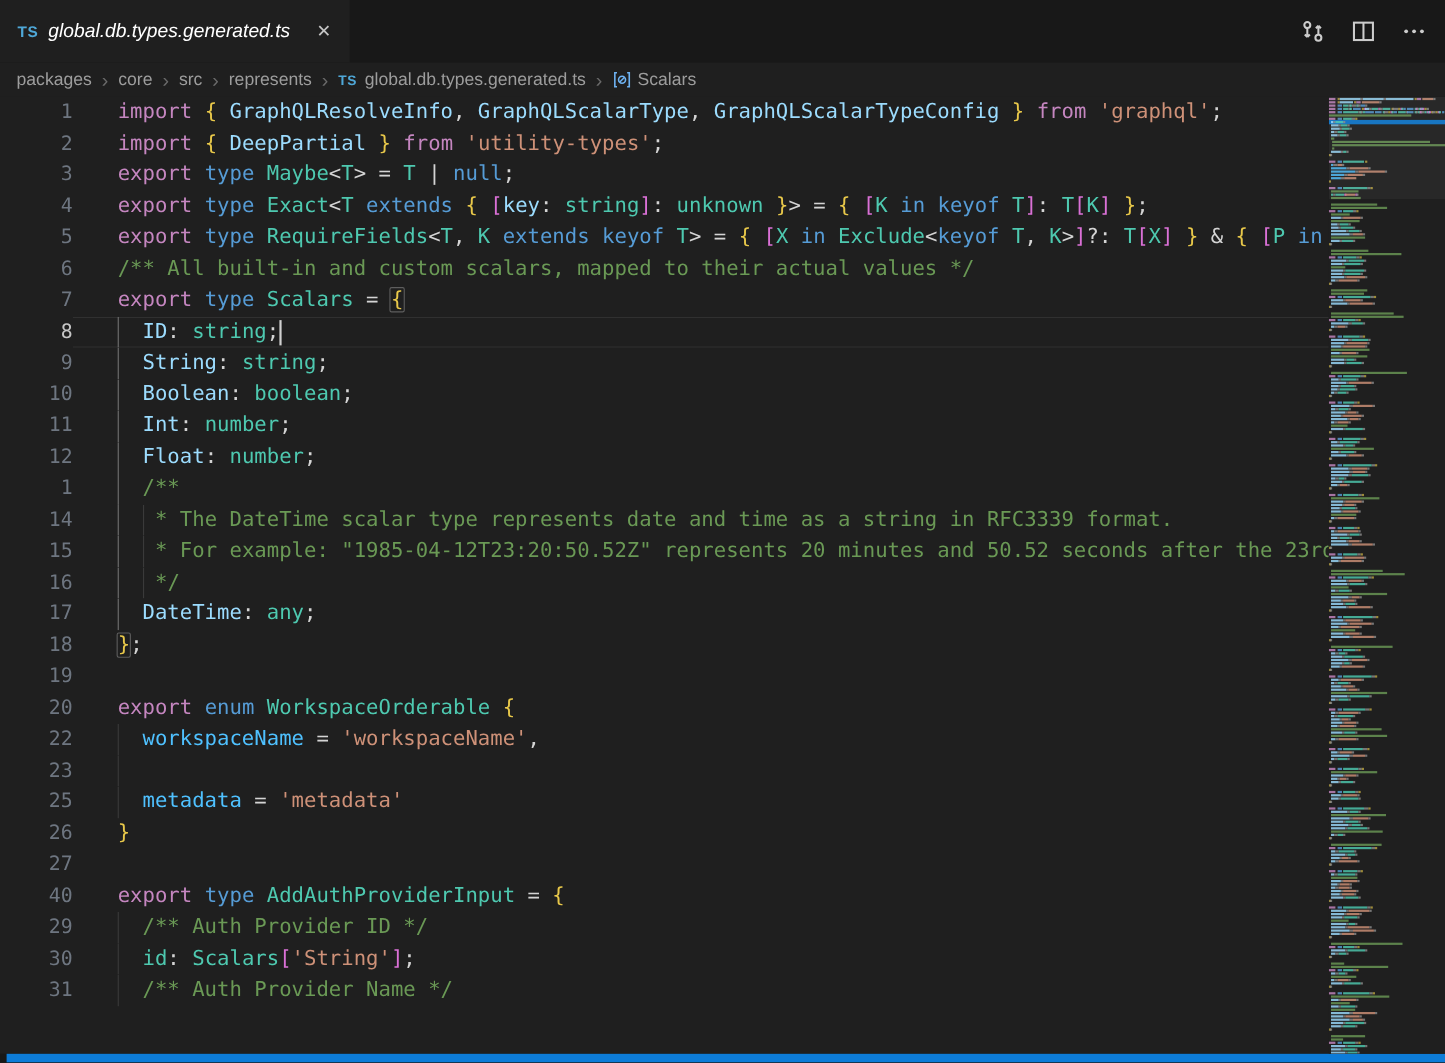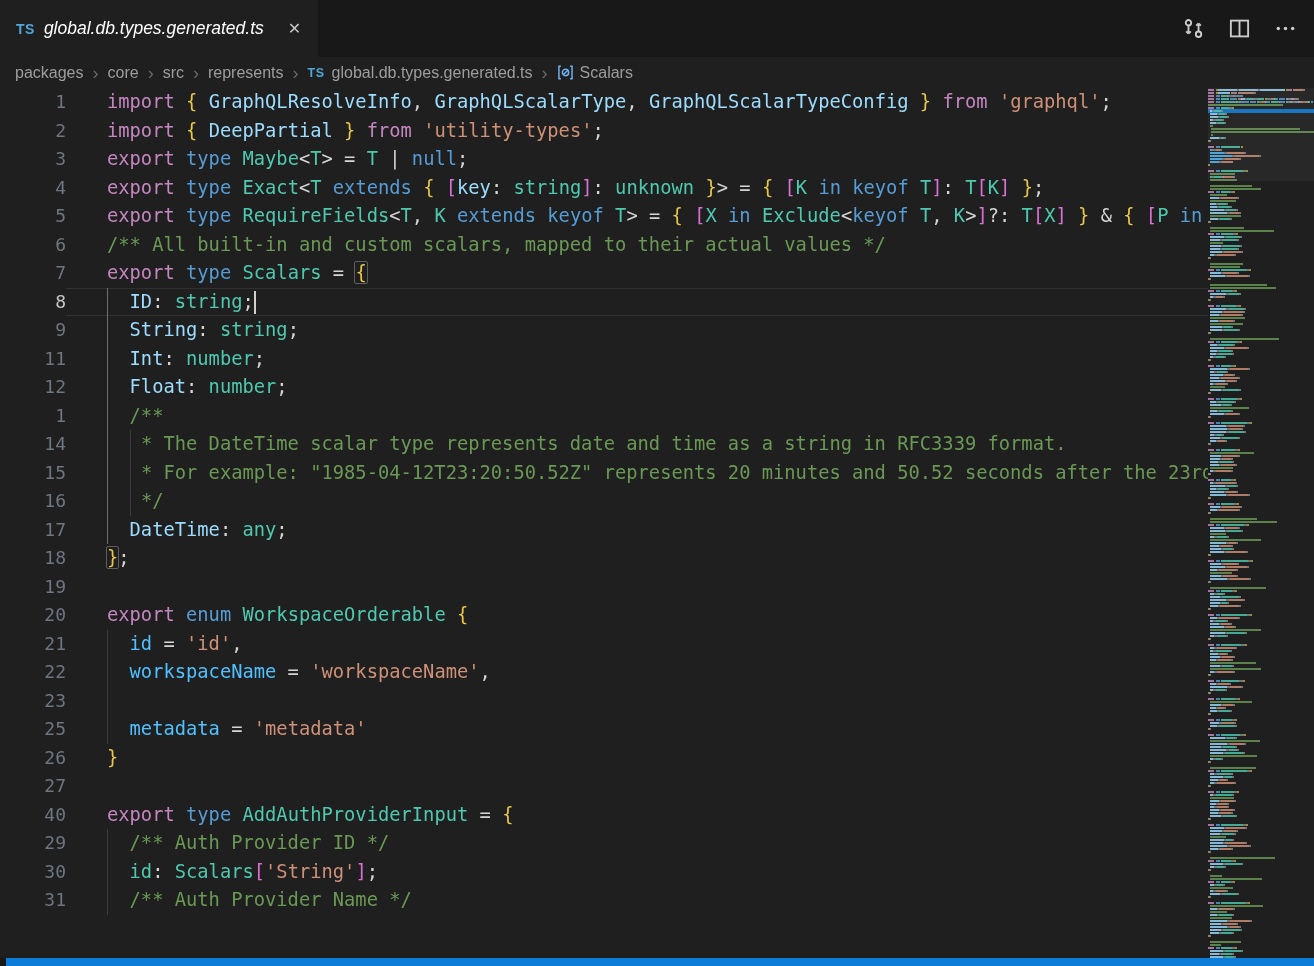--- a/index.html
+++ b/index.html
@@ -142,20 +142,24 @@
         </div>
         <div class="row cur">
           <span class="gutter on">8</span>
           <div class="ctext"><div class="guide ag" style="left: 41px;"></div><span><span class="tk-pun">  </span><span class="tk-prop">ID</span><span class="tk-pun">: </span><span class="tk-type">string</span><span class="tk-pun">;</span></span><div class="cursor" style="left: 187.754px;"></div></div>
         </div>
         <div class="row">
           <span class="gutter">9</span>
           <div class="ctext"><div class="guide ag" style="left: 41px;"></div><span><span class="tk-pun">  </span><span class="tk-prop">String</span><span class="tk-pun">: </span><span class="tk-type">string</span><span class="tk-pun">;</span></span></div>
         </div>
         <div class="row">
+          <span class="gutter">10</span>
+          <div class="ctext"><div class="guide ag" style="left: 41px;"></div><span><span class="tk-pun">  </span><span class="tk-prop">Boolean</span><span class="tk-pun">: </span><span class="tk-type">boolean</span><span class="tk-pun">;</span></span></div>
+        </div>
+        <div class="row">
           <span class="gutter">11</span>
           <div class="ctext"><div class="guide ag" style="left: 41px;"></div><span><span class="tk-pun">  </span><span class="tk-prop">Int</span><span class="tk-pun">: </span><span class="tk-type">number</span><span class="tk-pun">;</span></span></div>
         </div>
         <div class="row">
           <span class="gutter">12</span>
           <div class="ctext"><div class="guide ag" style="left: 41px;"></div><span><span class="tk-pun">  </span><span class="tk-prop">Float</span><span class="tk-pun">: </span><span class="tk-type">number</span><span class="tk-pun">;</span></span></div>
         </div>
         <div class="row">
           <span class="gutter">1</span>
           <div class="ctext"><div class="guide ag" style="left: 41px;"></div><span><span class="tk-pun">  </span><span class="tk-com">/**</span></span></div>
@@ -180,24 +184,20 @@
           <span class="gutter">18</span>
           <div class="ctext"><span><span class="tk-b1 bm">}</span><span class="tk-pun">;</span></span></div>
         </div>
         <div class="row">
           <span class="gutter">19</span>
           <div class="ctext"><span></span></div>
         </div>
         <div class="row">
           <span class="gutter">20</span>
           <div class="ctext"><span><span class="tk-kw1">export</span><span class="tk-pun"> </span><span class="tk-kw2">enum</span><span class="tk-pun"> </span><span class="tk-type">WorkspaceOrderable</span><span class="tk-pun"> </span><span class="tk-b1">{</span></span></div>
-        </div>
-        <div class="row">
-          <span class="gutter">21</span>
-          <div class="ctext"><div class="guide" style="left: 41px;"></div><span><span class="tk-pun">  </span><span class="tk-enum">id</span><span class="tk-pun"> = </span><span class="tk-str">'id'</span><span class="tk-pun">,</span></span></div>
         </div>
         <div class="row">
           <span class="gutter">22</span>
           <div class="ctext"><div class="guide" style="left: 41px;"></div><span><span class="tk-pun">  </span><span class="tk-enum">workspaceName</span><span class="tk-pun"> = </span><span class="tk-str">'workspaceName'</span><span class="tk-pun">,</span></span></div>
         </div>
         <div class="row">
           <span class="gutter">23</span>
           <div class="ctext"><div class="guide" style="left: 41px;"></div></div>
         </div>
         <div class="row">

